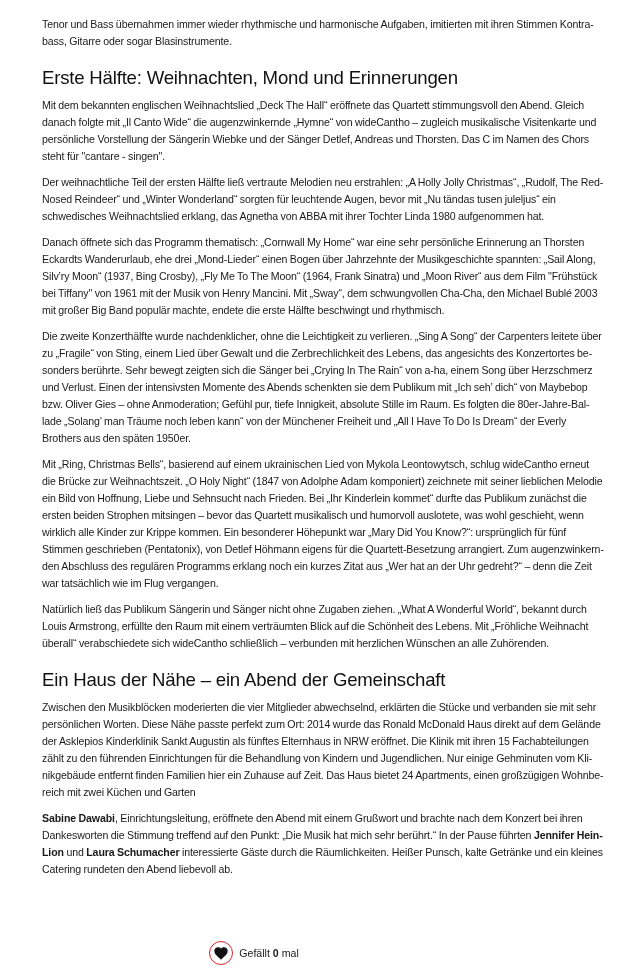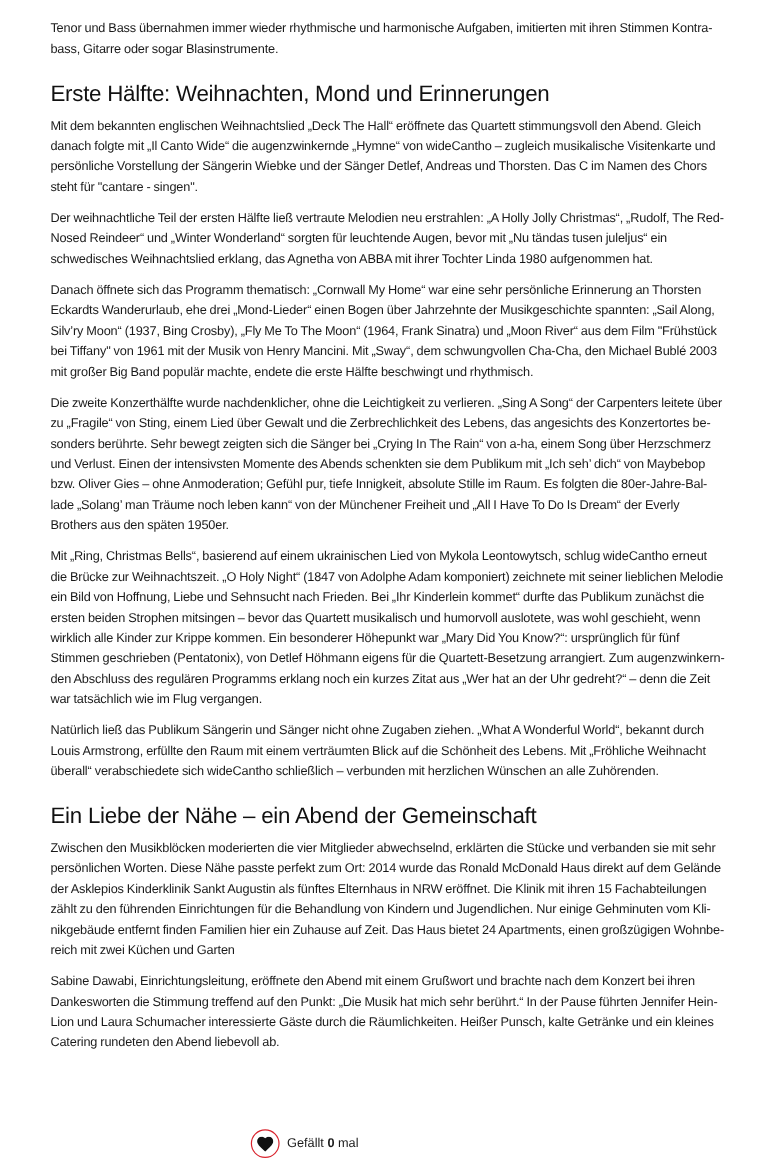--- a/index.html
+++ b/index.html
@@ -6,21 +6,21 @@
   body { width: 642px; height: 974px; overflow: hidden; position: relative; }
   .article {
     position: absolute; left: 42px; top: 16px; width: 562px;
     font-family: "Liberation Sans", sans-serif;
     color: #1a1a1a;
   }
   .p {
     font-size: 10.6px; line-height: 17px; margin: 0 0 9px 0;
     letter-spacing: -0.12px; word-spacing: -0.3px;
   }
-  .p b { font-weight: normal; }
+  .p b { font-weight: bold; }
   .h {
     font-family: "Liberation Sans", sans-serif;
     font-size: 18.6px; font-weight: normal; color: #111;
     margin: 16px 0 7px 0; line-height: 24px; letter-spacing: -0.2px;
   }
   .like-row {
     position: absolute; left: 0; width: 508px; top: 941px;
     display: flex; justify-content: center; align-items: center;
     font-family: "Liberation Sans", sans-serif; font-size: 10.6px; color: #1a1a1a;
   }
@@ -39,21 +39,21 @@
 
   <h2 class="h">Erste Hälfte: Weihnachten, Mond und Erinnerungen</h2>
   <p class="p">Mit dem bekannten englischen Weihnachtslied „Deck The Hall“ eröffnete das Quartett stimmungsvoll den Abend. Gleich danach folgte mit „Il Canto Wide“ die augenzwinkernde „Hymne“ von wideCantho – zugleich musikalische Visitenkarte und persönliche Vorstellung der Sängerin Wiebke und der Sänger Detlef, Andreas und Thorsten. Das C im Namen des Chors steht für "cantare - singen".</p>
   <p class="p">Der weihnachtliche Teil der ersten Hälfte ließ vertraute Melodien neu erstrahlen: „A Holly Jolly Christmas“, „Rudolf, The Red-Nosed Reindeer“ und „Winter Wonderland“ sorgten für leuchtende Augen, bevor mit „Nu tändas tusen juleljus“ ein schwedisches Weihnachtslied erklang, das  Agnetha von ABBA mit ihrer Tochter Linda 1980 aufgenommen hat.</p>
   <p class="p">Danach öffnete sich das Programm thematisch: „Cornwall My Home“ war eine sehr persönliche Erinnerung an Thorsten Eckardts Wanderurlaub, ehe drei „Mond-Lieder“ einen Bogen über Jahrzehnte der Musikgeschichte spannten: „Sail Along, Silv’ry Moon“ (1937, Bing Crosby), „Fly Me To The Moon“ (1964, Frank Sinatra) und „Moon River“ aus dem Film "Frühstück bei Tiffany" von 1961 mit der Musik von Henry Mancini. Mit „Sway“, dem schwungvollen Cha-Cha, den Michael Bublé 2003 mit großer Big Band populär machte, endete die erste Hälfte beschwingt und rhythmisch.</p>
 
   <p class="p">Die zweite Konzerthälfte wurde nachdenklicher, ohne die Leichtigkeit zu verlieren. „Sing A Song“ der Carpenters leitete über zu „Fragile“ von Sting, einem Lied über Gewalt und die Zerbrechlichkeit des Lebens, das angesichts des Konzertortes be­sonders berührte. Sehr bewegt zeigten sich die Sänger bei „Crying In The Rain“ von a-ha, einem Song über Herzschmerz und Verlust. Einen der intensivsten Momente des Abends schenkten sie dem Publikum mit „Ich seh’ dich“ von Maybebop bzw. Oliver Gies – ohne Anmoderation; Gefühl pur, tiefe Innigkeit, absolute Stille im Raum. Es folgten die 80er-Jahre-Bal­lade „Solang’ man Träume noch leben kann“ von der Münchener Freiheit und „All I Have To Do Is Dream“ der Everly Brothers aus den späten 1950er.</p>
   <p class="p">Mit „Ring, Christmas Bells“, basierend auf einem ukrainischen Lied von Mykola Leontowytsch, schlug wideCantho erneut die Brücke zur Weihnachtszeit. „O Holy Night“ (1847 von Adolphe Adam komponiert) zeichnete mit seiner lieblichen Melo­die ein Bild von Hoffnung, Liebe und Sehnsucht nach Frieden. Bei „Ihr Kinderlein kommet“ durfte das Publikum zunächst die ersten beiden Strophen mitsingen – bevor das Quartett musikalisch und humorvoll auslotete, was wohl geschieht, wenn wirklich alle Kinder zur Krippe kommen. Ein besonderer Höhepunkt war „Mary Did You Know?“: ursprünglich für fünf Stimmen geschrieben (Pentatonix), von Detlef Höhmann eigens für die Quartett-Besetzung arrangiert. Zum augenzwinkern­den Abschluss des regulären Programms erklang noch ein kurzes Zitat aus „Wer hat an der Uhr gedreht?“ – denn die Zeit war tatsächlich wie im Flug vergangen.</p>
   <p class="p">Natürlich ließ das Publikum Sängerin und Sänger nicht ohne Zugaben ziehen. „What A Wonderful World“, bekannt durch Louis Armstrong, erfüllte den Raum mit einem verträumten Blick auf die Schönheit des Lebens. Mit „Fröhliche Weihnacht überall“ verabschiedete sich wideCantho schließlich – verbunden mit herzlichen Wünschen an alle Zuhörenden.</p>
 
-  <h2 class="h">Ein Liebe der Nähe – ein Abend der Gemeinschaft</h2>
+  <h2 class="h">Ein Haus der Nähe – ein Abend der Gemeinschaft</h2>
   <p class="p">Zwischen den Musikblöcken moderierten die vier Mitglieder abwechselnd, erklärten die Stücke und verbanden sie mit sehr persönlichen Worten. Diese Nähe passte perfekt zum Ort: 2014 wurde das Ronald McDonald Haus direkt auf dem Gelände der Asklepios Kinderklinik Sankt Augustin als fünftes Elternhaus in NRW eröffnet. Die Klinik mit ihren 15 Fachabteilungen zählt zu den führenden Einrichtungen für die Behandlung von Kindern und Jugendlichen. Nur einige Gehminuten vom Kli­nikgebäude entfernt finden Familien hier ein Zuhause auf Zeit. Das Haus bietet 24 Apartments, einen großzügigen Wohnbe­reich mit zwei Küchen und Garten</p>
   <p class="p"><b>Sabine Dawabi</b><span>, Einrichtungsleitung, eröffnete den Abend mit einem Grußwort und brachte nach dem Konzert bei ihren Dan­kesworten die Stimmung treffend auf den Punkt: „Die Musik hat mich sehr berührt.“ In der Pause führten </span><b>Jennifer Hein-Lion</b><span> und </span><b>Laura Schumacher</b><span> interessierte Gäste durch die Räumlichkeiten. Heißer Punsch, kalte Getränke und ein kleines Catering rundeten den Abend liebevoll ab.</span></p>
 </div>
 
 <div class="like-row">
   <div class="like-btn">
     <svg width="14" height="13" viewBox="0 0 24 22">
       <path d="M12 21.5 L10.3 20 C4.2 14.5 0.5 11.1 0.5 6.6 C0.5 3 3.3 0.2 6.9 0.2 C8.9 0.2 10.8 1.1 12 2.6 C13.2 1.1 15.1 0.2 17.1 0.2 C20.7 0.2 23.5 3 23.5 6.6 C23.5 11.1 19.8 14.5 13.7 20 Z" fill="#111"></path>
     </svg>
   </div>

